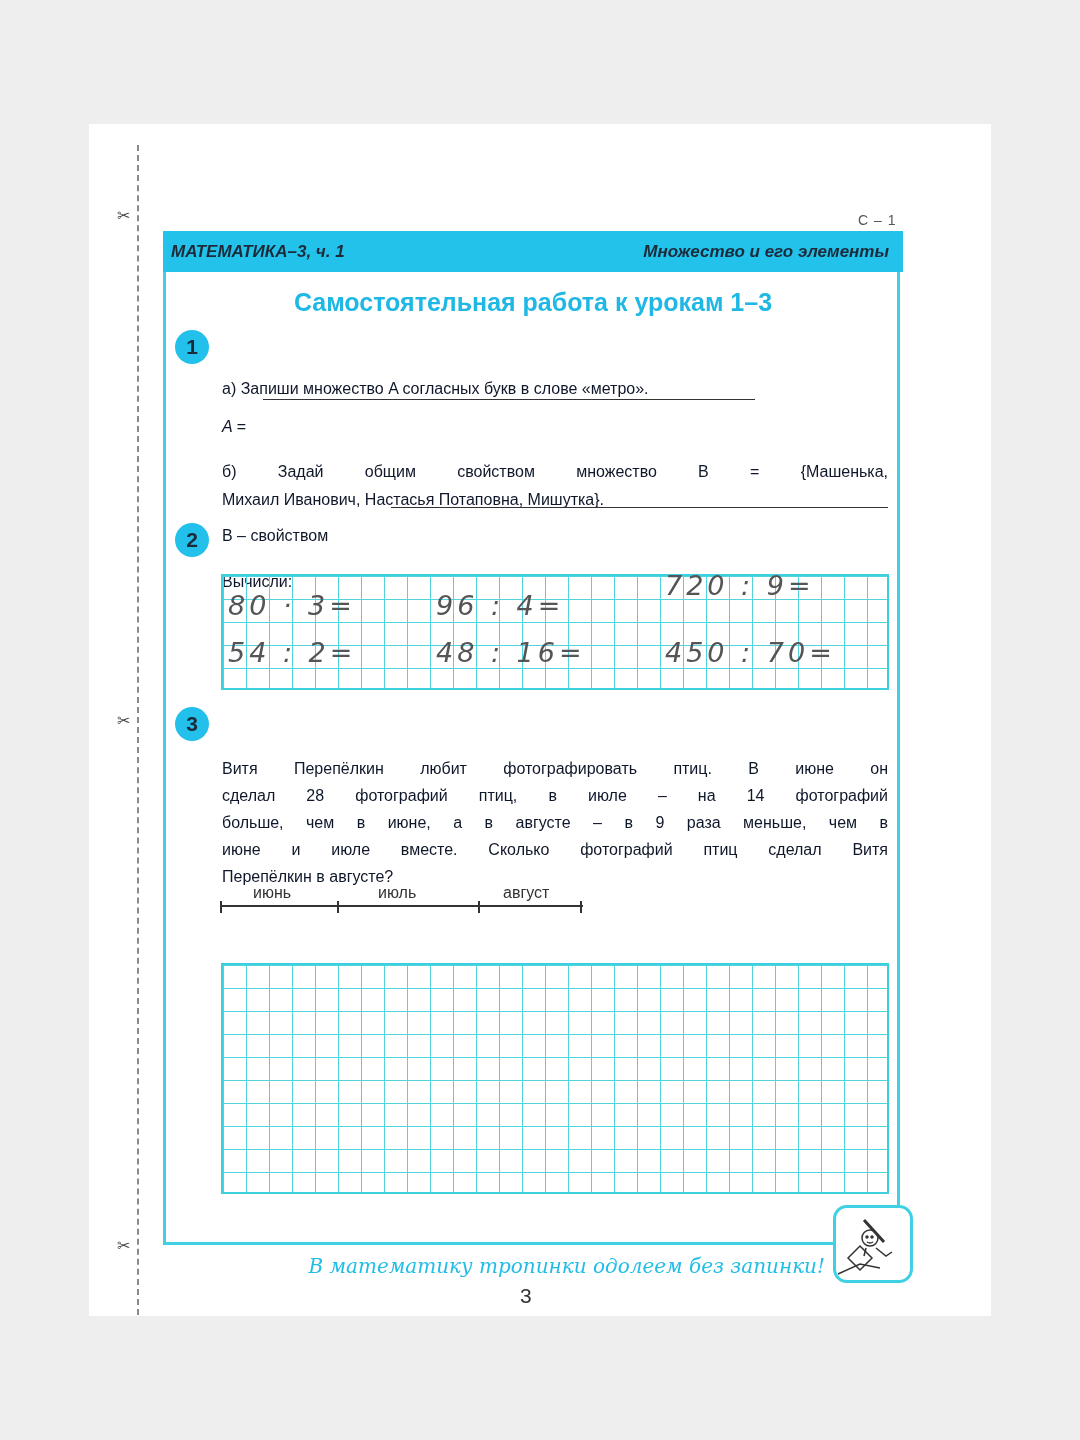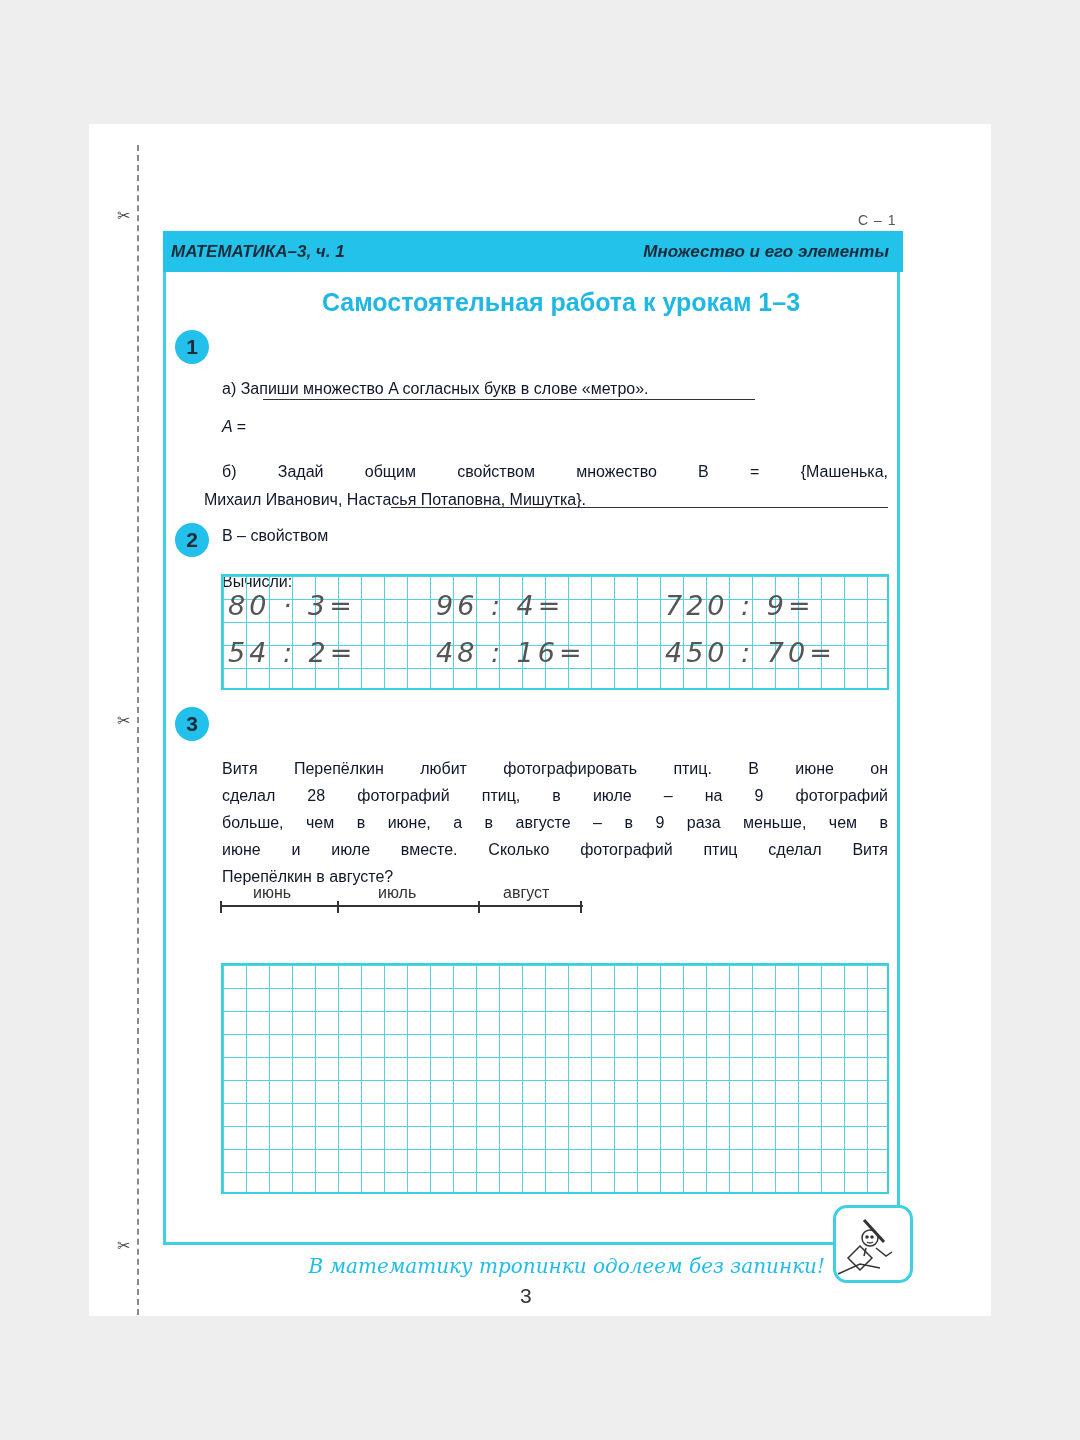--- a/index.html
+++ b/index.html
@@ -21,21 +21,21 @@
   }
   .header-bar {
     position: absolute; left: 163px; top: 231px; width: 740px; height: 41px;
     background: #22c2ea; display: flex; justify-content: space-between; align-items: center;
     padding: 0 14px 0 8px; box-sizing: border-box;
   }
   .header-bar span { font-weight: bold; font-style: italic; font-size: 17px; color: #1c2a3a; }
 
   .title {
     position: absolute; left: 163px; top: 288px; width: 740px; text-align: center;
-    font-size: 25px; font-weight: bold; color: #1fb8e4; padding-left: 28px;
+    font-size: 25px; font-weight: bold; color: #1fb8e4;
   }
 
   .badge {
     position: absolute; width: 34px; height: 34px; border-radius: 50%;
     background: #22c0ea; color: #1c2a3a; font-weight: bold; font-size: 21px;
     display: flex; align-items: center; justify-content: center;
   }
   .text { position: absolute; font-size: 16px; line-height: 27px; color: #0f172a; margin-top: 42px; }
   .text.justify { text-align: justify; text-align-last: justify; }
   .line { position: absolute; border-bottom: 1.5px solid #333; height: 0; }
@@ -81,37 +81,37 @@
   <span>Множество и его элементы</span>
 </div>
 
 <div class="title">Самостоятельная работа к урокам 1–3</div>
 
 <div class="badge" style="left:175px;top:330px">1</div>
 <div class="text" style="left:222px;top:333px">а) Запиши множество A согласных букв в слове «метро».</div>
 <div class="text" style="left:222px;top:371px;font-style:italic">A =</div>
 <div class="line" style="left:263px;top:399px;width:492px"></div>
 <div class="text justify" style="left:222px;top:416px;width:666px">б) Задай общим свойством множество B = {Машенька,</div>
-<div class="text" style="left:204px;top:444px">Михаил Иванович, Настасья Потаповна, Мишутка}.</div>
+<div class="text" style="left:222px;top:444px">Михаил Иванович, Настасья Потаповна, Мишутка}.</div>
 <div class="text" style="left:222px;top:480px">B – свойством</div>
 <div class="line" style="left:391px;top:507px;width:497px"></div>
 
 <div class="badge" style="left:175px;top:523px">2</div>
 <div class="text" style="left:222px;top:526px">Вычисли:</div>
 <div class="grid" style="left:221px;top:574px;width:668px;height:116px"></div>
 <div class="hw" style="left:228px;top:590px">80 · 3=</div>
 <div class="hw" style="left:436px;top:590px">96 : 4=</div>
-<div class="hw" style="left:665px;top:590px">720 : 9=</div>
+<div class="hw" style="left:665px;top:570px">720 : 9=</div>
 <div class="hw" style="left:228px;top:637px">54 : 2=</div>
 <div class="hw" style="left:436px;top:637px">48 : 16=</div>
 <div class="hw" style="left:665px;top:637px">450 : 70=</div>
 
 <div class="badge" style="left:175px;top:707px">3</div>
 <div class="text justify" style="left:222px;top:713px;width:666px">Витя Перепёлкин любит фотографировать птиц. В июне он</div>
-<div class="text justify" style="left:222px;top:740px;width:666px">сделал 28 фотографий птиц, в июле – на 9 фотографий</div>
+<div class="text justify" style="left:222px;top:740px;width:666px">сделал 28 фотографий птиц, в июле – на 14 фотографий</div>
 <div class="text justify" style="left:222px;top:767px;width:666px">больше, чем в июне, а в августе – в 9 раза меньше, чем в</div>
 <div class="text justify" style="left:222px;top:794px;width:666px">июне и июле вместе. Сколько фотографий птиц сделал Витя</div>
 <div class="text" style="left:222px;top:821px">Перепёлкин в августе?</div>
 
 <div class="tl-label" style="left:253px">июнь</div>
 <div class="tl-label" style="left:378px">июль</div>
 <div class="tl-label" style="left:503px">август</div>
 <div class="timeline">
   <div class="tick" style="left:-1px"></div>
   <div class="tick" style="left:116px"></div>

